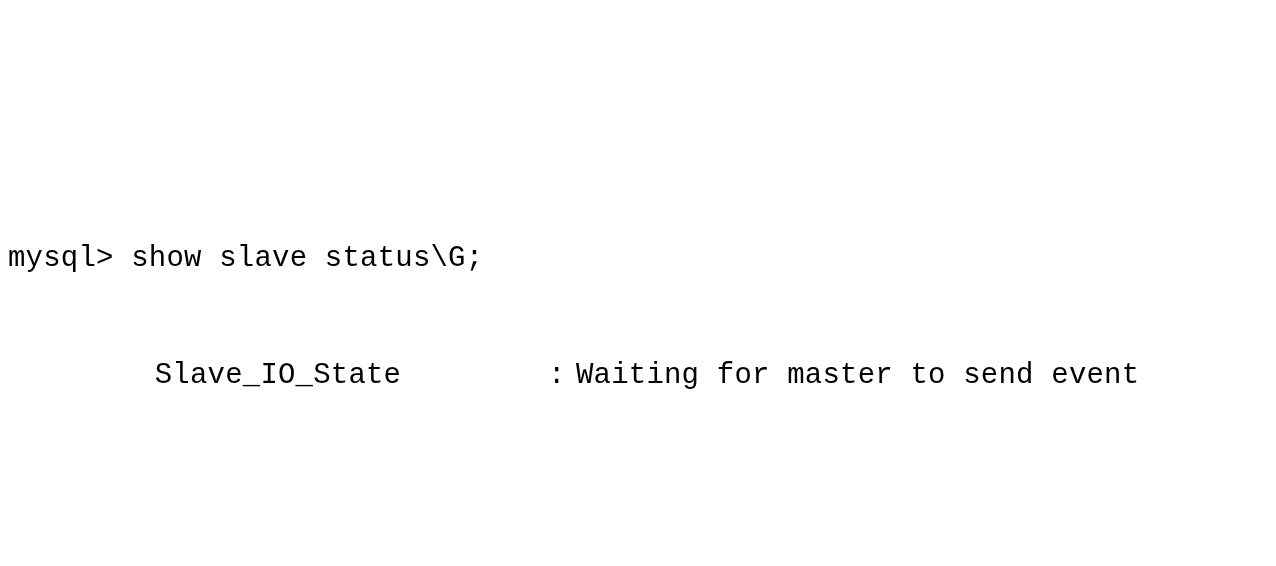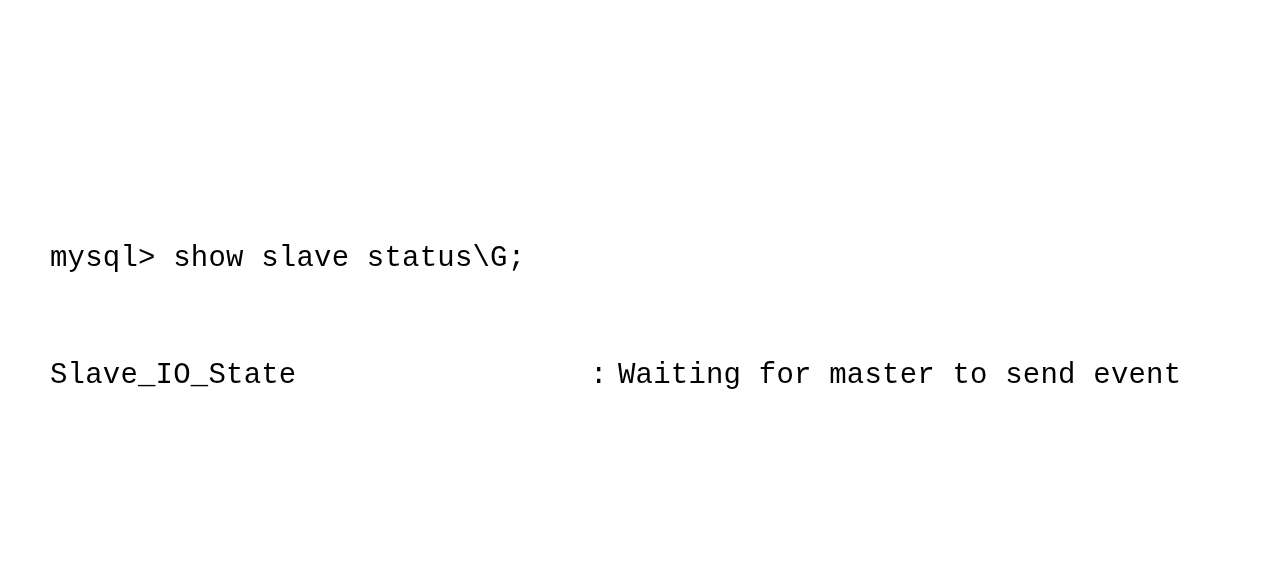--- a/index.html
+++ b/index.html
@@ -7,22 +7,22 @@
       background: #ffffff;
       font-family: "Consolas", "Courier New", monospace;
       font-size: 29px;
       color: #000000;
       padding: 4px 8px;
       line-height: 1.35;
       white-space: pre;
       letter-spacing: 0.2px;
     }
     .terminal { position: relative; }
-    .row { display: block; margin-left: 42px; }
-    .field-label { display: inline-block; width: 540px; text-align: left; padding-right: 0; }
+    .row { display: block; }
+    .field-label { display: inline-block; width: 540px; text-align: center; padding-right: 0; }
     .field-colon { display: inline-block; width: 28px; text-align: left; }
     .field-value { display: inline-block; text-align: center; }
   </style>
 </head>
 <body>
 
 
 
 <div class="terminal">
   <span class="row"><span>mysql&gt; </span><span>show slave status\G;</span></span>

